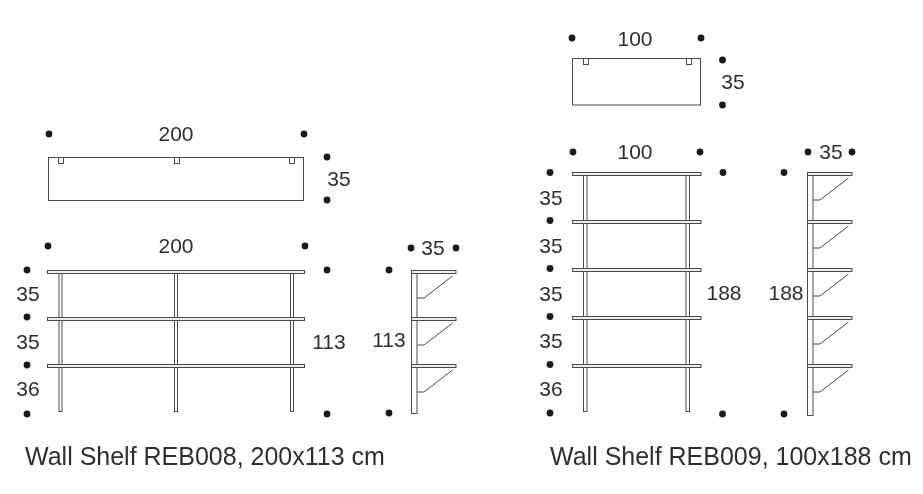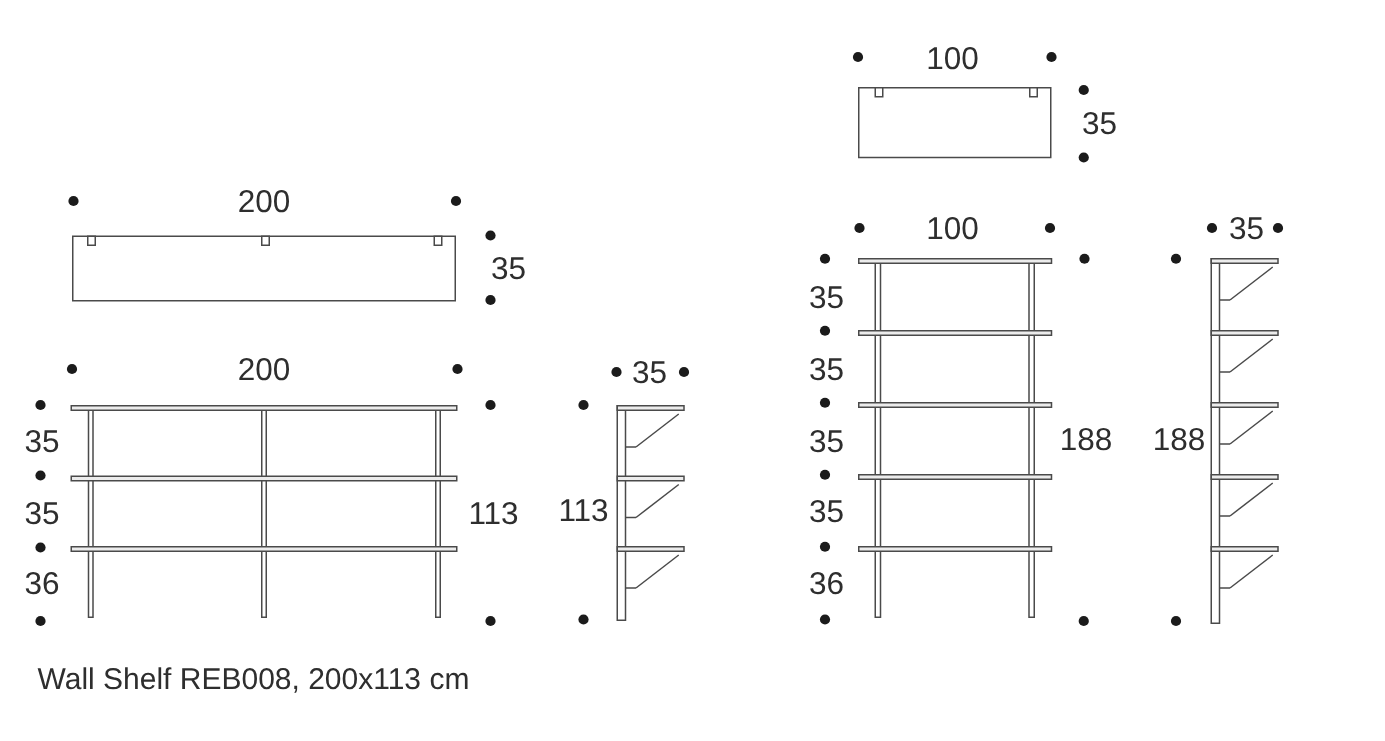--- a/index.html
+++ b/index.html
@@ -21,21 +21,21 @@
   .dot     { fill: #1b1b1b; }
   text.dim {
     font-family: "Liberation Sans", sans-serif;
     font-size: 21px;
     fill: #2e2e2e;
     text-anchor: middle;
   }
   .caption {
     position: absolute;
     top: 442px;
-    font-size: 20px;
+    font-size: 25px;
     color: #2e2e2e;
     white-space: nowrap;
   }
   .caption-left  { left: 25px; }
   .caption-right { left: 550px; }
 </style>
 </head>
 <body>
 
 <div class="canvas">
@@ -184,14 +184,15 @@
   </g>
   <g>
     <circle class="dot" cx="784" cy="172.5" r="3.4"></circle>
     <circle class="dot" cx="784" cy="414" r="3.4"></circle>
     <text class="dim" x="786" y="300">188</text>
   </g>
 
 </svg>
 
 <div class="caption caption-left">Wall Shelf REB008, 200x113 cm</div>
+<div class="caption caption-right">Wall Shelf REB009, 100x188 cm</div>
 
 </div>
 
 </body></html>

